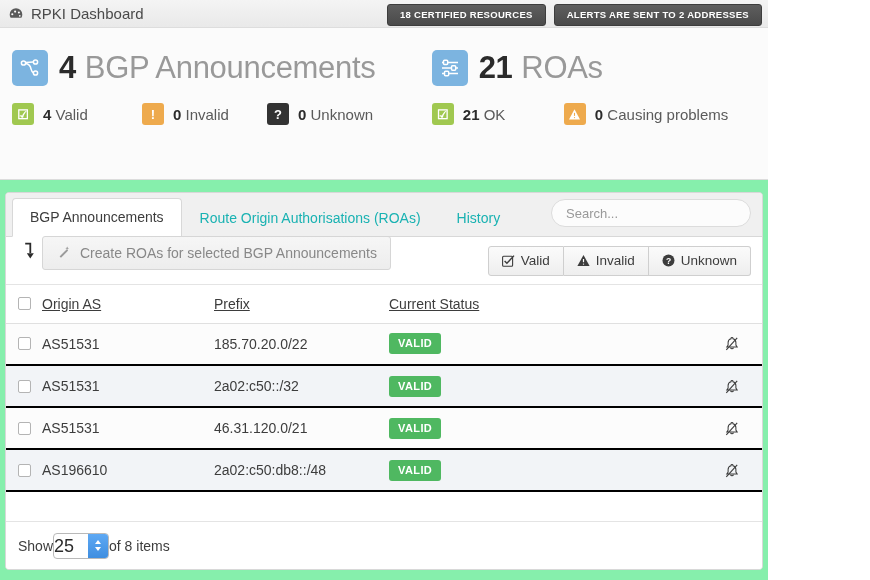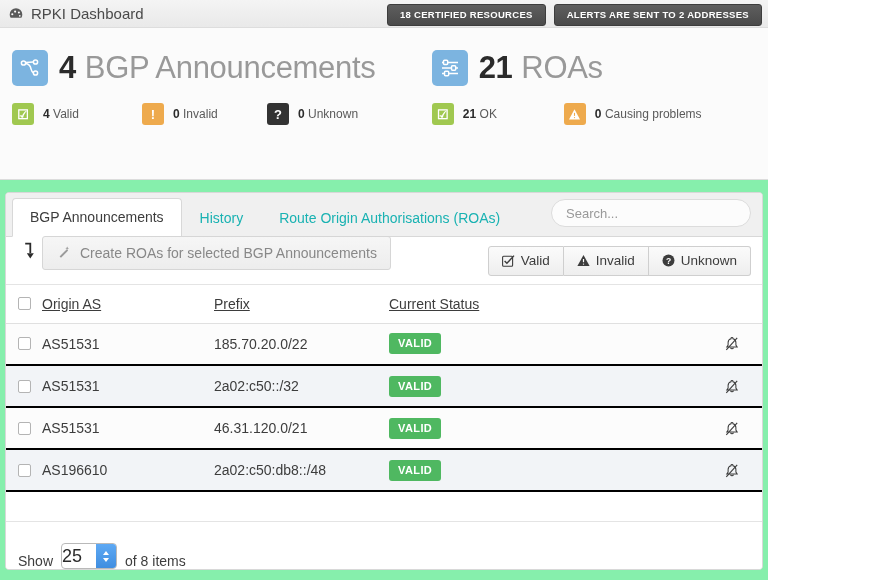--- a/index.html
+++ b/index.html
@@ -68,21 +68,21 @@
   .stat { display: flex; align-items: center; gap: 9px; }
   .stat .mini {
     width: 22px; height: 22px; border-radius: 3px;
     display: flex; align-items: center; justify-content: center;
     color: #ffffff; font-size: 13px; font-weight: bold;
     flex: none;
   }
   .mini.green  { background: #a0c850; }
   .mini.orange { background: #eeaa4d; }
   .mini.dark   { background: #333333; }
-  .stat-text { font-size: 12px; color: #5a5a5a; white-space: nowrap; }
+  .stat-text { font-size: 15px; color: #5a5a5a; white-space: nowrap; }
   .stat-text b { color: #2b2b2b; font-weight: bold; }
 
   
   .panel {
     margin: 12px 5px 0 5px;
     border: 1px solid #d8d8d8;
     border-radius: 4px;
     background: #ffffff;
     height: 378px;
     overflow: hidden;
@@ -210,23 +210,22 @@
     padding: 4px 9px 5px;
     border-radius: 3px;
   }
   .bell { width: 16px; height: 16px; display:inline-block; vertical-align: middle; }
 
   
   .tfoot {
     position: absolute; left: 0; right: 0; bottom: 0;
     height: 48px;
     border-top: 1px solid #e4e4e4;
-    display: flex; align-items: flex-end;
+    display: flex; align-items: center;
     padding-left: 12px;
-    gap: 8px;
     background: #ffffff;
     font-size: 14px;
     color: #3d3d3d;
     margin-top: 12px;
   }
   .pagesel {
     -webkit-appearance: none; appearance: none;
     width: 56px; height: 26px;
     border: 1px solid #b9b9b9;
     border-radius: 4px;
@@ -341,22 +340,22 @@
           <span class="stat-text"><b>0</b> <span>Causing problems</span></span>
         </div>
       </div>
     </div>
   </div>
 
   <div class="panel">
 
     <div class="tabbar">
       <div class="tab active">BGP Announcements</div>
+      <div class="tab">Route Origin Authorisations (ROAs)</div>
       <div class="tab">History</div>
-      <div class="tab">Route Origin Authorisations (ROAs)</div>
       <input class="search-box" type="text" placeholder="Search..." style="">
     </div>
 
     <div class="toolbar">
       <span>
         <svg class="leveldown" viewBox="0 0 16 18">
           <path d="M5.2 1.6h5.1v9.4" stroke="#2b2b2b" stroke-width="1.8" fill="none"></path>
           <path d="M10.3 16.4 6.8 11.2h7z" fill="#2b2b2b"></path>
         </svg>
       </span>

